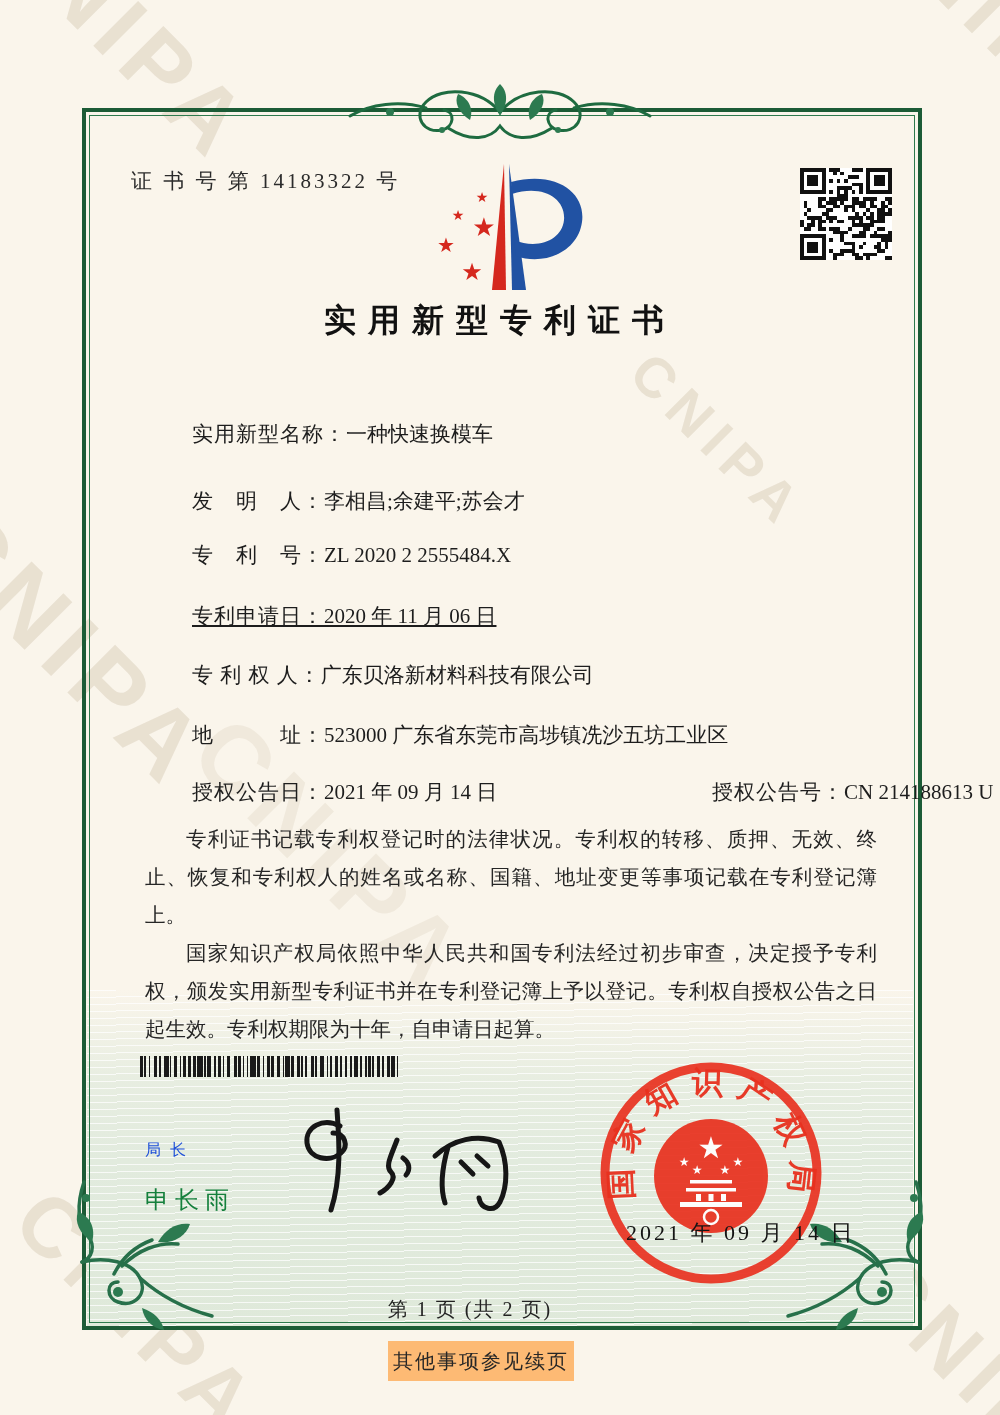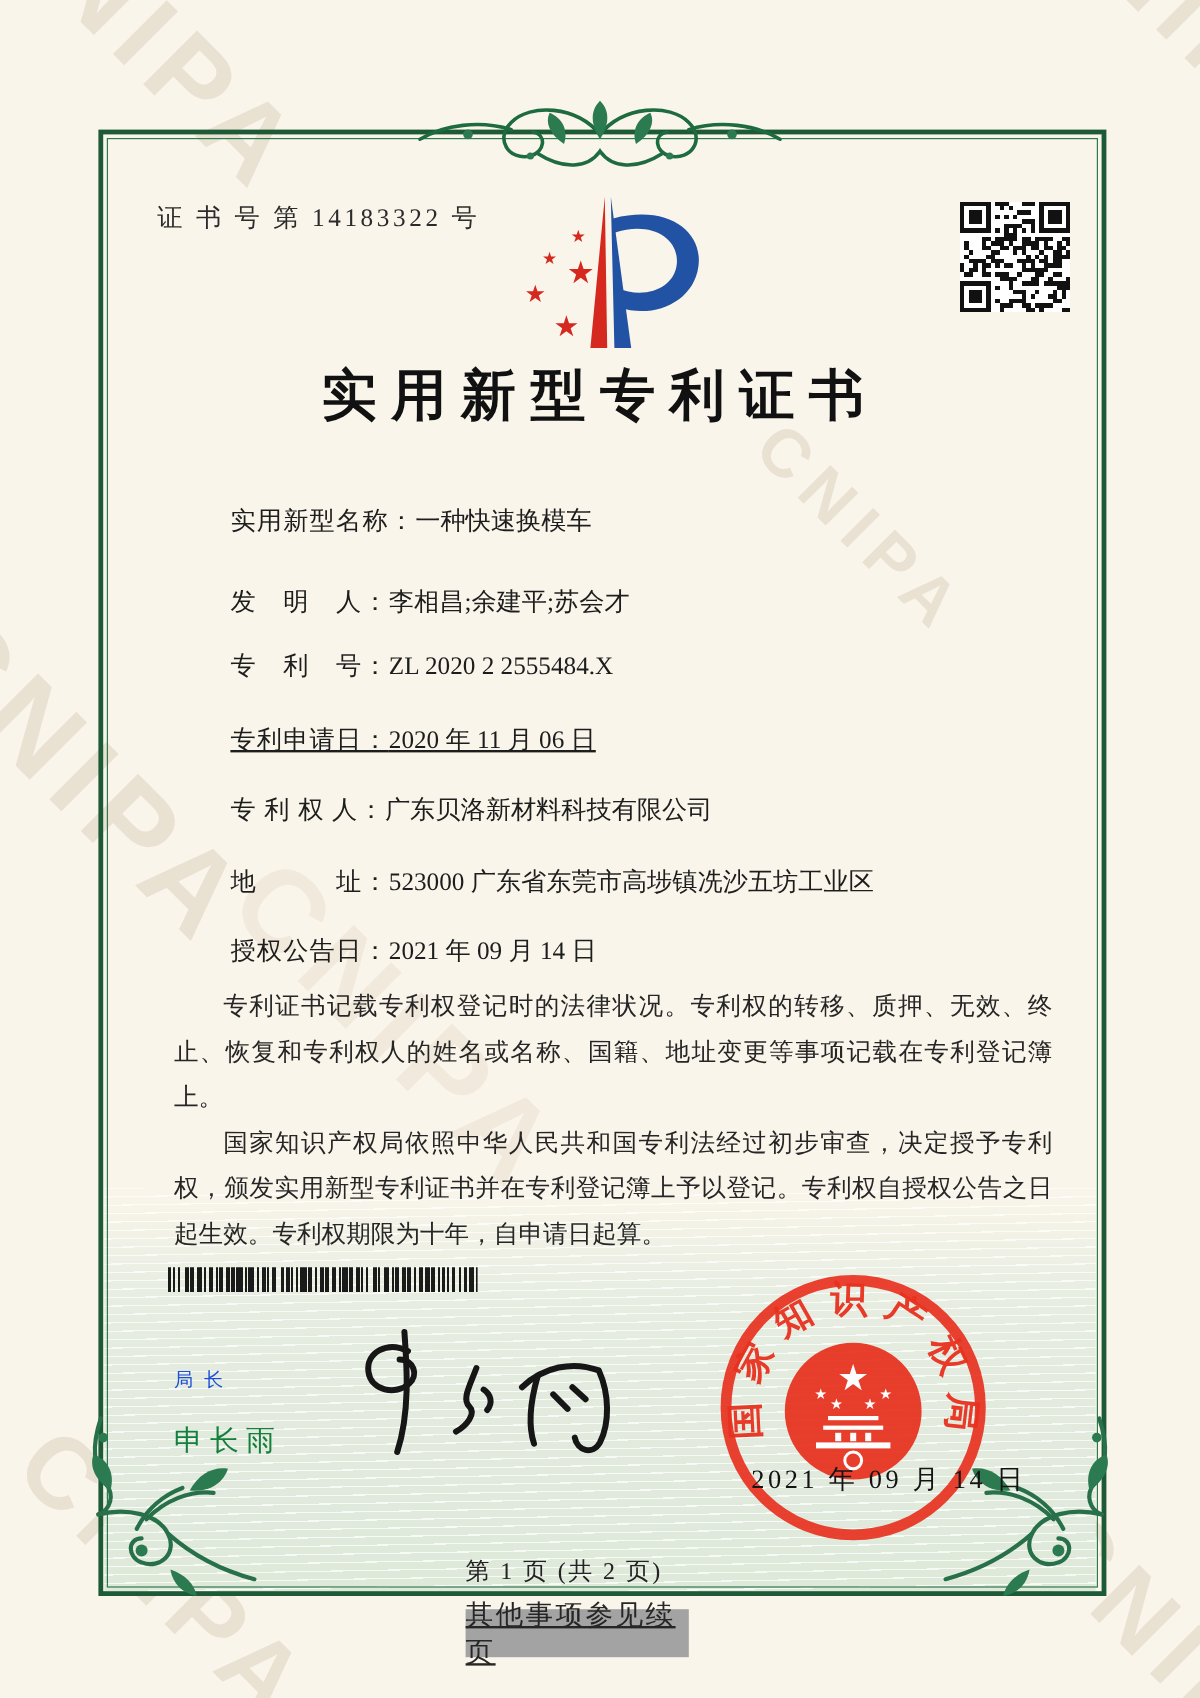--- a/index.html
+++ b/index.html
@@ -30,43 +30,43 @@
     left:82px;top:108px;width:840px;height:1222px;z-index:2;
     border:4px solid #1c5b36;box-sizing:border-box;pointer-events:none;
   }
   .frame-inner{
     position:absolute;left:3px;top:3px;right:3px;bottom:3px;
     border:1px solid #2e7a4d;
   }
   .cert-no{left:131px;top:167px;font-size:21px;letter-spacing:3px;color:#2b2b2b;z-index:4;}
   .title{
     left:0;top:299px;width:1000px;text-align:center;z-index:4;
-    font-size:46px;font-weight:bold;letter-spacing:12px;color:#111;
+    font-size:32px;font-weight:bold;letter-spacing:12px;color:#111;
   }
   .frow{position:absolute;left:145px;white-space:nowrap;font-size:21px;z-index:4;}
   .frow .lab{letter-spacing:1px;margin-left:47px;}
   .grant2{position:absolute;left:520px;top:0;white-space:nowrap;}
   .bodytext{
     left:145px;width:732px;z-index:4;font-size:20.5px;line-height:38px;
     text-align:justify;color:#262626;
   }
   .bodytext p{margin:0;text-indent:2em;}
   .barcode{left:140px;top:1056px;z-index:4;}
   .sig-title{left:145px;top:1140px;z-index:4;font-family:"Liberation Sans","DejaVu Sans",sans-serif;
     font-size:16px;letter-spacing:9px;color:#1d4ed8;}
   .sig-name{left:145px;top:1184px;z-index:4;font-family:"Liberation Sans","DejaVu Sans",sans-serif;
     font-size:24px;letter-spacing:6px;color:#15803d;}
   .signature{left:285px;top:1102px;z-index:4;}
   .seal{left:593px;top:1052px;z-index:5;}
   .seal-date{left:626px;top:1218px;z-index:6;font-size:22px;letter-spacing:3px;color:#141414;white-space:nowrap;}
   .page-info{left:0;top:1296px;width:940px;text-align:center;font-size:20px;letter-spacing:2px;z-index:4;color:#222;}
   .foot-box{
-    left:388px;top:1341px;width:186px;height:40px;background:#a3a3a3;z-index:4;
+    left:388px;top:1341px;width:186px;height:40px;background:#fdba74;z-index:4;
     display:flex;align-items:center;justify-content:center;
-    font-size:23px;letter-spacing:2px;color:#262626;text-decoration:underline;
+    font-size:20px;letter-spacing:2px;color:#262626;
   }
   .ornament{z-index:3;pointer-events:none;}
 </style>
 </head>
 <body>
 
 <div class="wm" style="left:-45px;top:-25px;font-size:92px;">CNIPA</div>
 <div class="wm" style="left:835px;top:-40px;font-size:84px;">CNIPA</div>
 <div class="wm" style="left:608px;top:408px;font-size:56px;">CNIPA</div>
 <div class="wm" style="left:-105px;top:590px;font-size:98px;">CNIPA</div>
@@ -464,20 +464,23 @@
   <span class="lab">专利申请日：</span><span>2020 年 11 月 06 日</span>
 </div>
 <div class="frow" style="top:661px;">
   <span class="lab">专 利 权 人：</span><span>广东贝洛新材料科技有限公司</span>
 </div>
 <div class="frow" style="top:721px;">
   <span class="lab">地　　　址：</span><span>523000 广东省东莞市高埗镇冼沙五坊工业区</span>
 </div>
 <div class="frow" style="top:778px;width:760px;">
   <span class="lab">授权公告日：</span><span>2021 年 09 月 14 日</span>
+  <span class="grant2">
+    <span class="lab">授权公告号：</span><span>CN 214188613 U</span>
+  </span>
 </div>
 
 <div class="abs bodytext" style="top:820px;">
   <p>专利证书记载专利权登记时的法律状况。专利权的转移、质押、无效、终止、恢复和专利权人的姓名或名称、国籍、地址变更等事项记载在专利登记簿上。</p>
   <p>国家知识产权局依照中华人民共和国专利法经过初步审查，决定授予专利权，颁发实用新型专利证书并在专利登记簿上予以登记。专利权自授权公告之日起生效。专利权期限为十年，自申请日起算。</p>
 </div>
 
 <svg class="abs barcode" id="barcode" width="258" height="21" shape-rendering="crispEdges">
     <rect x="0.00" y="0" width="1.48" height="21" fill="#1a1a1a"></rect>
     <rect x="1.43" y="0" width="1.48" height="21" fill="#1a1a1a"></rect>

